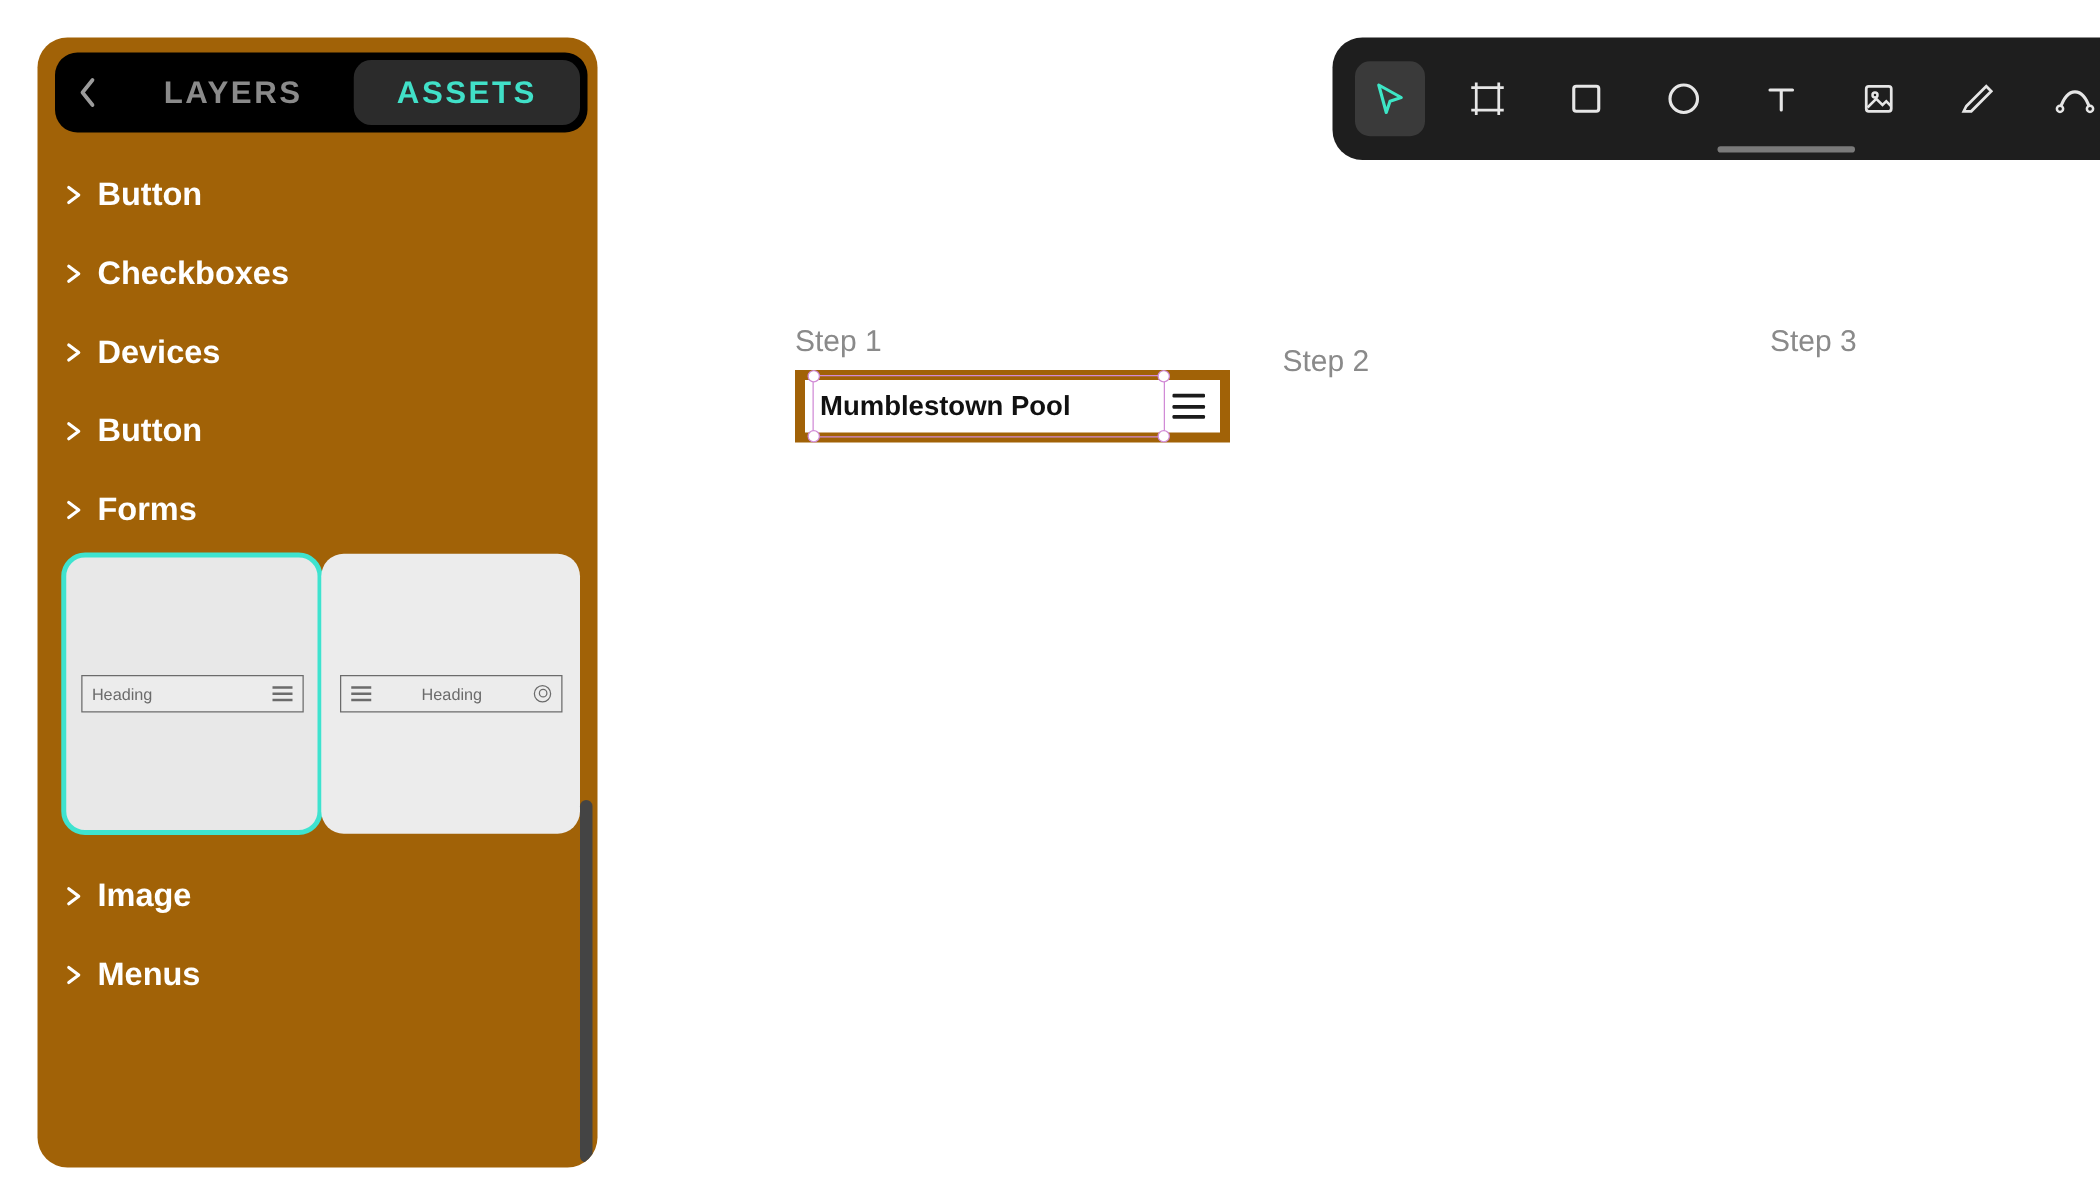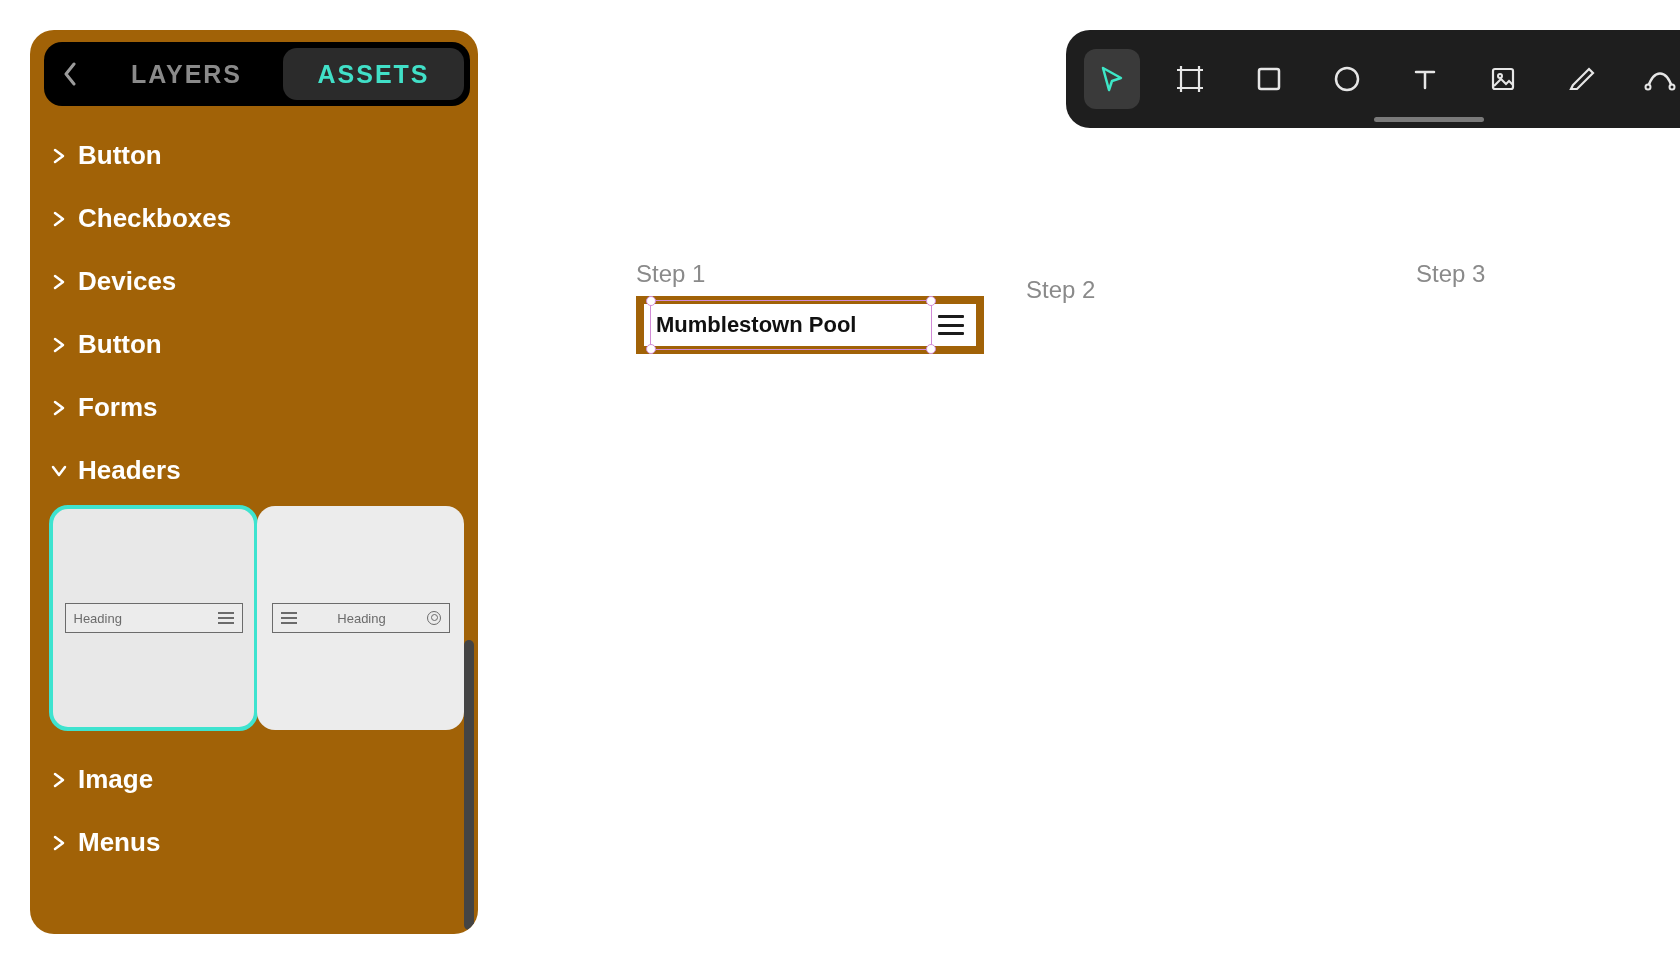--- a/index.html
+++ b/index.html
@@ -283,28 +283,20 @@
       <span>Button</span>
     </div>
     <div class="tree-row">
       <span class="tree-chevron chev-right">
           <svg width="12" height="16">
             <path d="M2 2 L10 8 L2 14" stroke="#fff" stroke-width="2.5" fill="none" stroke-linecap="round" stroke-linejoin="round"></path>
           </svg>
         </span>
       <span>Forms</span>
     </div>
-    <div class="tree-row">
-      <span class="tree-chevron chev-down">
-          <svg width="12" height="16">
-            <path d="M2 2 L10 8 L2 14" stroke="#fff" stroke-width="2.5" fill="none" stroke-linecap="round" stroke-linejoin="round"></path>
-          </svg>
-        </span>
-      <span>Headers</span>
-    </div>
 
     <div class="thumb-row">
       <div class="thumb selected">
         <div class="thumb-inner">
           <span class="lbl">Heading</span>
           <span class="hamb-mini">
               <span></span>
               <span></span>
               <span></span>
             </span>

